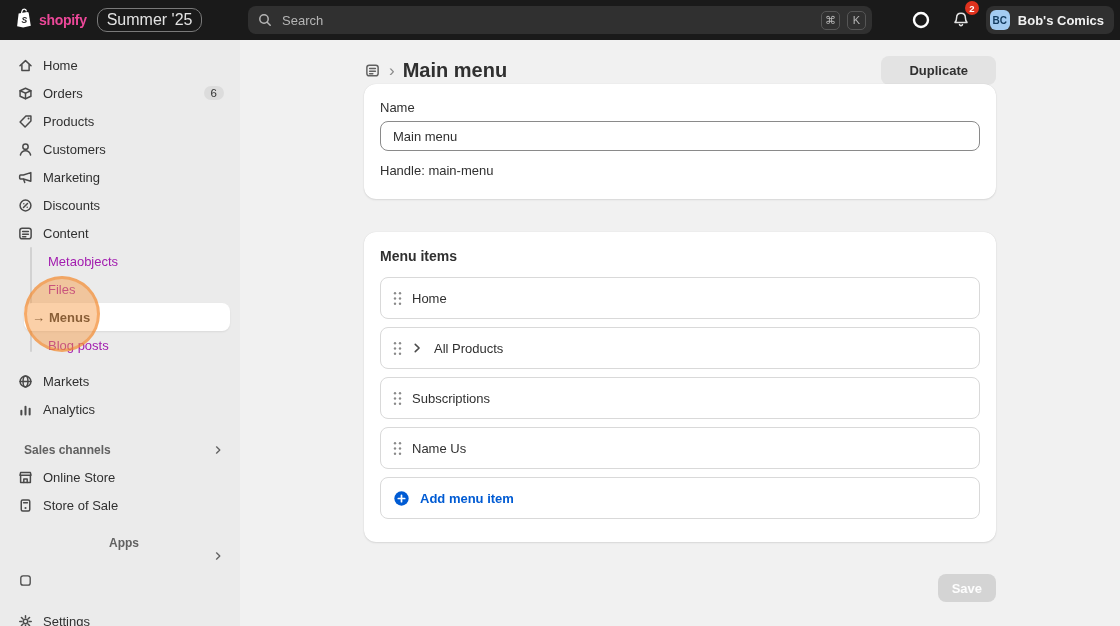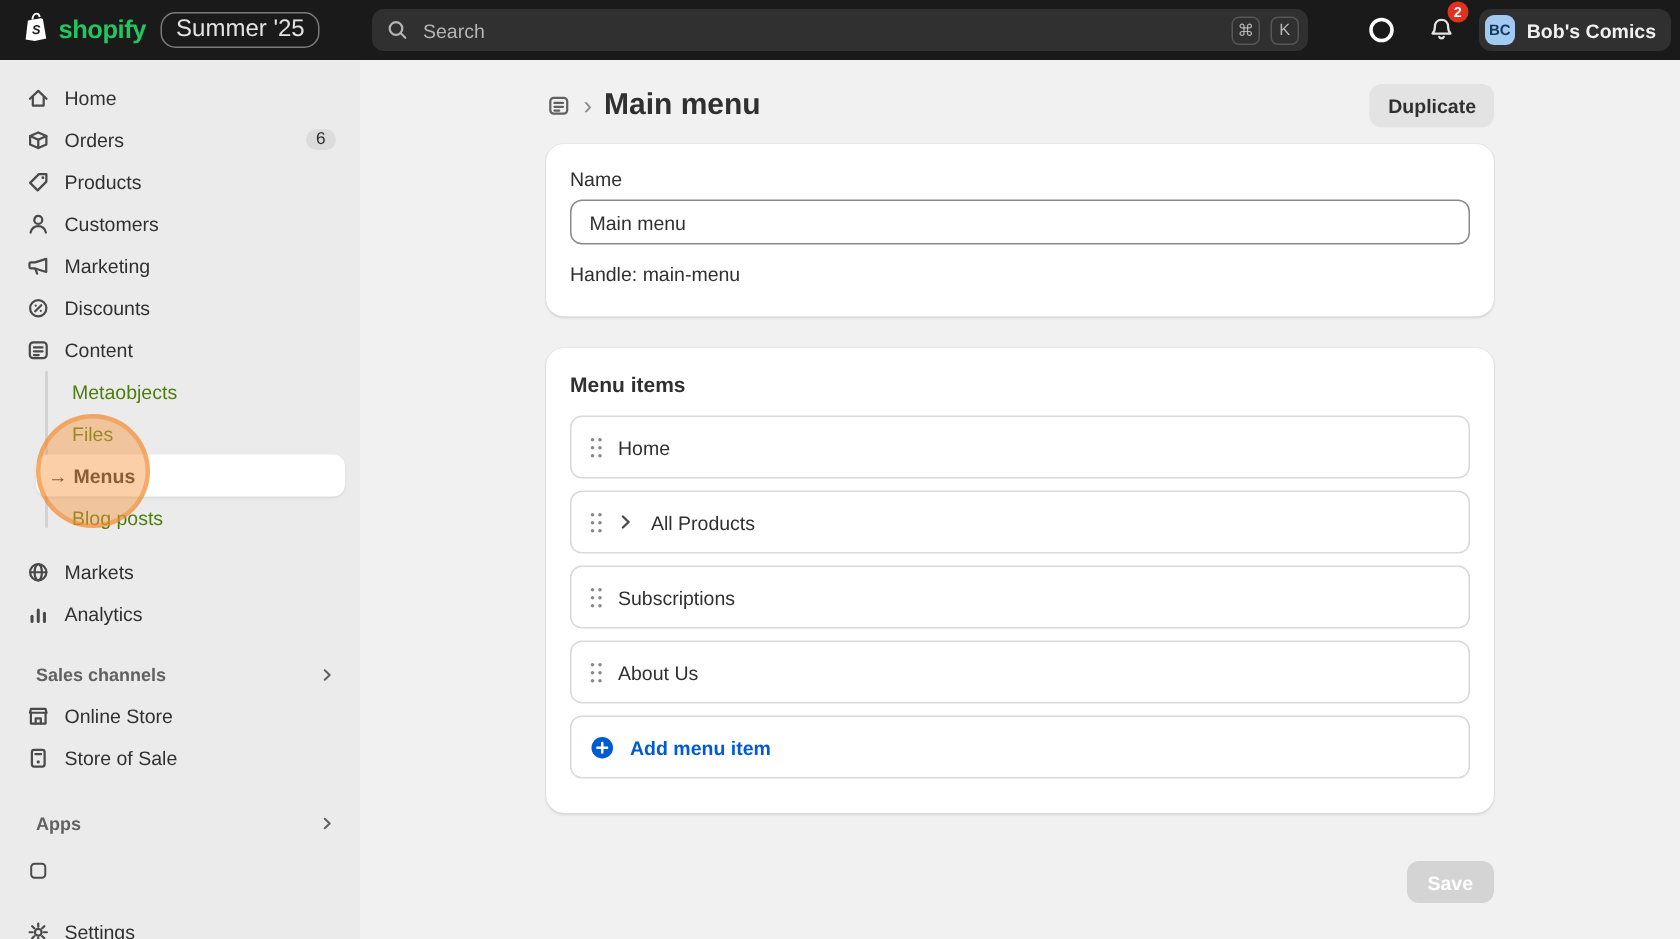--- a/index.html
+++ b/index.html
@@ -9,21 +9,21 @@
     background:#f1f1f1;
     font-family:"Liberation Sans","DejaVu Sans",sans-serif;
     color:#303030;
   }
 
   
   .topbar { position:absolute; top:0; left:0; right:0; height:40px; background:#1a1a1a;
     display:flex; align-items:center; z-index:30; }
   .logo-group { display:flex; align-items:center; gap:10px; padding-left:14px; }
   .logo { display:flex; align-items:center; gap:5px; cursor:pointer; }
-  .logo-word { color:#22c55e; font-size:17px; font-weight:700; letter-spacing:-0.3px; }
+  .logo-word { color:#ec4899; font-size:14px; font-weight:700; letter-spacing:-0.3px; }
   .release-badge { border:1px solid #7a7a7a; color:#e3e3e3; font-size:16px; padding:2px 9px;
     border-radius:10px; white-space:nowrap; }
 
   .search { position:absolute; left:248px; top:6px; width:624px; height:28px; background:#303030;
     border-radius:8px; display:flex; align-items:center; gap:7px; padding:0 6px 0 9px; }
   .search input { flex:1; background:transparent; border:none; outline:none; color:#e3e3e3;
     font-size:13px; font-family:inherit; }
   .search input::placeholder { color:#b5b5b5; }
   .kbd { min-width:19px; height:19px; padding:0 3px; border:1px solid #565656; border-radius:5px;
     color:#b5b5b5; font-size:11px; display:flex; align-items:center; justify-content:center; }
@@ -45,48 +45,48 @@
   .nav { position:absolute; inset:0; padding-top:11px; }
   .tree-line { position:absolute; left:30px; top:207px; width:2px; height:105px; background:#d2d2d2;
     border-radius:1px; }
   .nav-item { height:28px; margin:0 8px; padding:0 8px; border-radius:8px; display:flex;
     align-items:center; gap:9px; font-size:13px; color:#303030; cursor:pointer; position:relative; }
   .nav-icon { width:18px; display:flex; justify-content:center; flex:none; }
   .nav-label { white-space:nowrap; }
   .nav-badge { margin-left:auto; background:#dcdcdc; border-radius:7px; font-size:11.5px;
     padding:1px 7px; color:#303030; }
   .nav-sub { height:28px; margin:0 10px 0 24px; padding:0 8px 0 24px; border-radius:8px;
-    display:flex; align-items:center; font-size:13px; color:#4d7c0f; cursor:pointer; position:relative; }
+    display:flex; align-items:center; font-size:13px; color:#a21caf; cursor:pointer; position:relative; }
   .nav-sub.active { background:#fff; color:#303030; font-weight:700; padding-left:8px;
     box-shadow:0 1px 2px rgba(0,0,0,0.08); }
   .pointer-arrow { width:14px; margin-right:3px; color:#303030; font-weight:400; flex:none; }
   .gap8 { height:8px; }
   .section-header { height:26px; margin:14px 8px 0; padding:0 8px 0 16px; display:flex;
     align-items:center; font-size:12px; font-weight:700; color:#616161; cursor:pointer; }
-  .section-header.apps-header { margin-top:17px; }
+  .section-header.apps-header { margin-top:17px;flex-direction:column; }
   .section-chevron { margin-left:auto; display:flex; }
   .partial-app-row { height:28px; margin:4px 8px 0; padding:0 8px; display:flex; align-items:center; gap:9px; }
   .settings-row { position:absolute; left:8px; right:8px; top:567px; height:28px; background:#ebebeb;
     display:flex; align-items:center; gap:9px; padding:0 8px; font-size:13px; color:#303030;
     cursor:pointer; border-radius:8px; }
 
   
   .main { position:absolute; left:240px; top:40px; right:0; bottom:0; background:#f1f1f1; }
   .page-header { position:absolute; top:15px; left:124px; width:632px; height:30px;
     display:flex; align-items:center; }
   .crumb-icon { display:flex; }
   .crumb-sep { color:#8a8a8a; font-size:17px; margin:0 8px; line-height:1; }
   .page-title { font-size:20px; font-weight:700; color:#303030; }
-  .duplicate-btn { margin-left:auto; height:28px; padding:0 12px; background:#e3e3e3; border:none;
+  .duplicate-btn { margin-left:auto; height:28px; padding:0 28px; background:#e3e3e3; border:none;
     border-radius:8px; font-size:13px; font-weight:700; color:#303030; cursor:pointer;
     font-family:inherit; box-shadow:0 1px 0 rgba(0,0,0,0.05); }
 
   .card { position:absolute; left:124px; width:632px; background:#fff; border-radius:12px;
     box-shadow:0 1px 2px rgba(0,0,0,0.10), 0 0 1px rgba(0,0,0,0.12); padding:16px; }
-  .card-name { top:56px; height:115px; }
+  .card-name { top:44px; height:115px; }
   .card-menu { top:192px; height:310px; overflow:hidden; }
 
   .field-label { font-size:13px; color:#303030; margin-bottom:6px; }
   .text-input { width:100%; height:30px; border:1px solid #8a8a8a; border-radius:8px; padding:0 12px;
     font-size:13px; color:#303030; font-family:inherit; outline:none; background:#fff; }
   .handle-text { font-size:13px; color:#303030; margin-top:12px; }
 
   .card-title { font-size:14px; font-weight:700; color:#303030; margin-bottom:13px; }
   .menu-row { height:42px; border:1px solid #d9d9d9; border-radius:8px; display:flex;
     align-items:center; padding:0 12px; gap:10px; margin-bottom:8px; background:#fff; cursor:pointer; }
@@ -413,21 +413,21 @@
       <span class="drag-handle">
         <svg width="9" height="15" viewBox="0 0 9 15" fill="#8a8a8a">
             <circle cx="2" cy="2.2" r="1.2"></circle>
             <circle cx="7" cy="2.2" r="1.2"></circle>
             <circle cx="2" cy="7.5" r="1.2"></circle>
             <circle cx="7" cy="7.5" r="1.2"></circle>
             <circle cx="2" cy="12.8" r="1.2"></circle>
             <circle cx="7" cy="12.8" r="1.2"></circle>
           </svg>
       </span>
-      <span class="menu-row-label">About Us</span>
+      <span class="menu-row-label">Name Us</span>
     </div>
 
     <div class="menu-row">
       <span style="display:flex;">
         <svg width="17" height="17" viewBox="0 0 18 18">
             <circle cx="9" cy="9" r="7.6" fill="#005bd3"></circle>
             <path d="M9 5.6v6.8M5.6 9h6.8" stroke="#fff" stroke-width="1.8" stroke-linecap="round"></path>
           </svg>
       </span>
       <span class="add-label">Add menu item</span>

